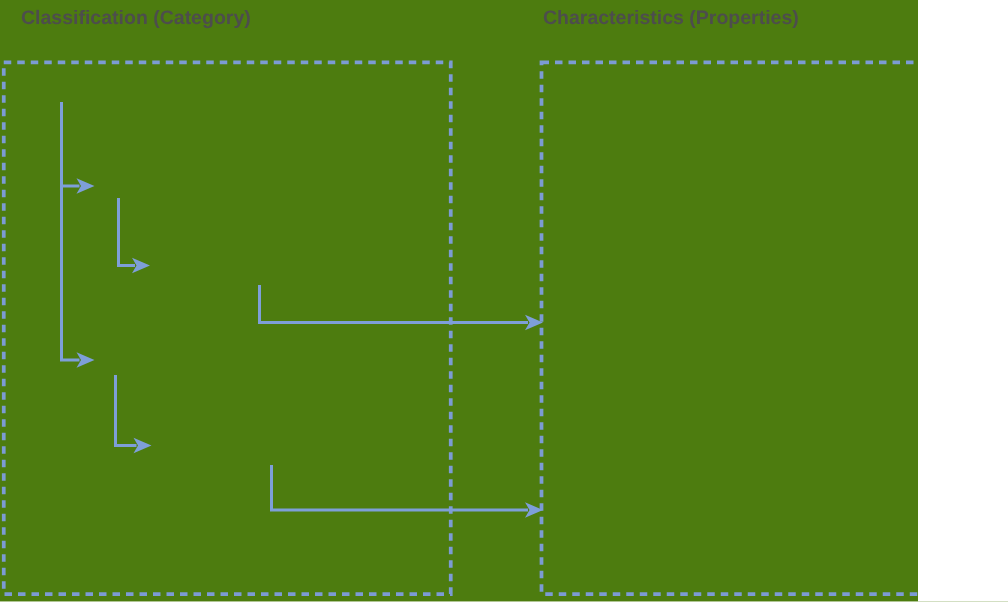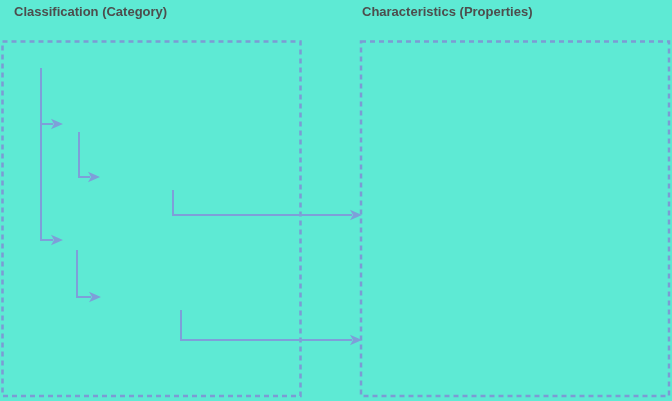--- a/index.html
+++ b/index.html
@@ -3,23 +3,23 @@
 <meta charset="utf-8">
 <style>
   html, body {
     margin: 0;
     padding: 0;
     background: #ffffff;
     font-family: "Liberation Sans", sans-serif;
   }
   #stage {
     position: relative;
-    width: 672px;
+    width: 612px;
     height: 401px;
-    background: #5eead4;
+    background: #4d7c0f;
     overflow: hidden;
   }
   #diagram-svg {
     position: absolute;
     left: 0;
     top: 0;
   }
   .panel-title {
     font-family: "Liberation Sans", sans-serif;
     font-size: 13px;

